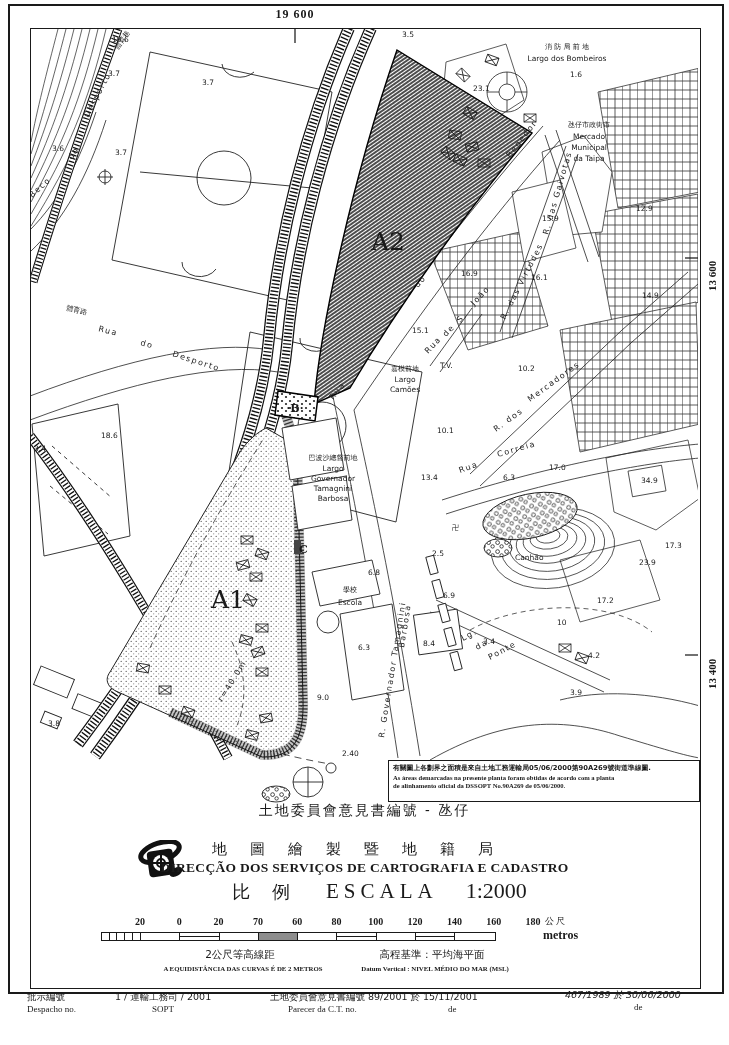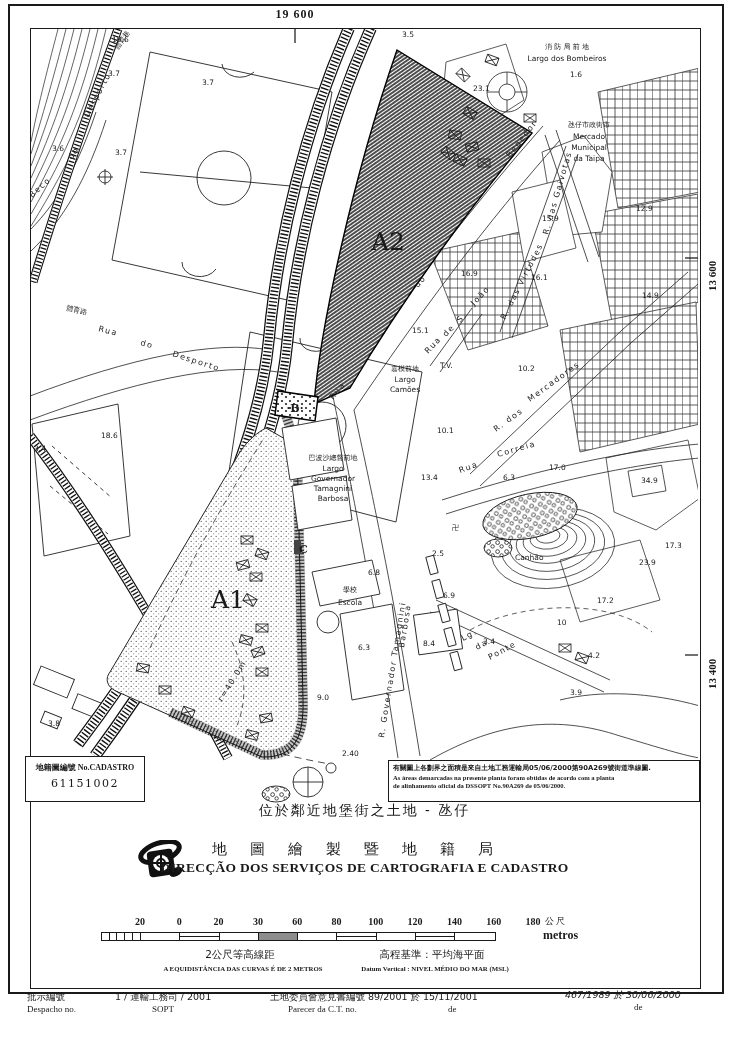--- a/index.html
+++ b/index.html
@@ -390,53 +390,54 @@
           <text x="570" y="695" class="ml spot">3.9</text>
           <text x="483" y="644" class="ml spot">3.4</text>
           <text x="48" y="726" class="ml spot">3.8</text>
           <text x="317" y="700" class="ml spot">9.0</text>
           <text x="342" y="756" class="ml spot" font-size="7">2.40</text>
           <text x="557" y="625" class="ml spot" font-size="7">10</text>
         </g>
     </g>
   </svg>
 
-  <div class="abs cadastro-box">
-    <div class="l1">地籍圖編號 No.CADASTRO</div>
-    <div class="l2">61151002</div>
-  </div>
 
   <div class="abs note-box">
     <div class="zh">有關圖上各劃界之面積是來自土地工務運輸局05/06/2000第90A269號街道準線圖.</div>
     <div class="pt">As áreas demarcadas na presente planta foram obtidas de acordo com a planta</div>
     <div class="pt">de alinhamento oficial da DSSOPT No.90A269 de 05/06/2000.</div>
   </div>
 
-  <div class="abs title-zh">位於鄰近地堡街之土地 - 氹仔</div>
+  <div class="abs title-zh">土地委員會意見書編號 - 氹仔</div>
 
   <div class="abs logo">
     <svg width="54" height="44" viewBox="0 0 54 44">
       <ellipse cx="24" cy="12" rx="20" ry="9" fill="none" stroke="#111" stroke-width="5" transform="rotate(-18 24 12)"></ellipse>
       <rect x="12" y="10" width="26" height="26" rx="4" fill="#111" transform="rotate(-8 25 23)"></rect>
       <circle cx="25" cy="23" r="8" fill="#fff"></circle>
       <circle cx="25" cy="23" r="4" fill="none" stroke="#111" stroke-width="2"></circle>
       <line x1="25" y1="13" x2="25" y2="33" stroke="#111" stroke-width="2"></line>
       <line x1="15" y1="23" x2="35" y2="23" stroke="#111" stroke-width="2"></line>
       <ellipse cx="40" cy="32" rx="7" ry="4" fill="#111" transform="rotate(-30 40 32)"></ellipse>
     </svg>
   </div>
   <div class="abs agency-zh">地圖繪製暨地籍局</div>
   <div class="abs agency-pt">DIRECÇÃO DOS SERVIÇOS DE CARTOGRAFIA E CADASTRO</div>
 
+  <div class="abs scale-line">
+    <span class="scale-zh">比 例</span>
+    <span class="scale-word">ESCALA</span>
+    <span class="scale-ratio">1:2000</span>
+  </div>
 
   <div class="abs scalebar" id="scalebar">
       <div class="tick" style="left: 20px;">20</div>
       <div class="tick" style="left: 59.3px;">0</div>
       <div class="tick" style="left: 98.6px;">20</div>
-      <div class="tick" style="left: 137.9px;">30</div>
+      <div class="tick" style="left: 137.9px;">70</div>
       <div class="tick" style="left: 177.2px;">60</div>
       <div class="tick" style="left: 216.5px;">80</div>
       <div class="tick" style="left: 255.8px;">100</div>
       <div class="tick" style="left: 295.1px;">120</div>
       <div class="tick" style="left: 334.4px;">140</div>
       <div class="tick" style="left: 373.7px;">160</div>
       <div class="tick" style="left: 413px;">180</div>
       <div class="bar" style="left: -19.3px; width: 393px;">
         <div class="seg cells" style="width: 39.3px;">
           <i></i>

